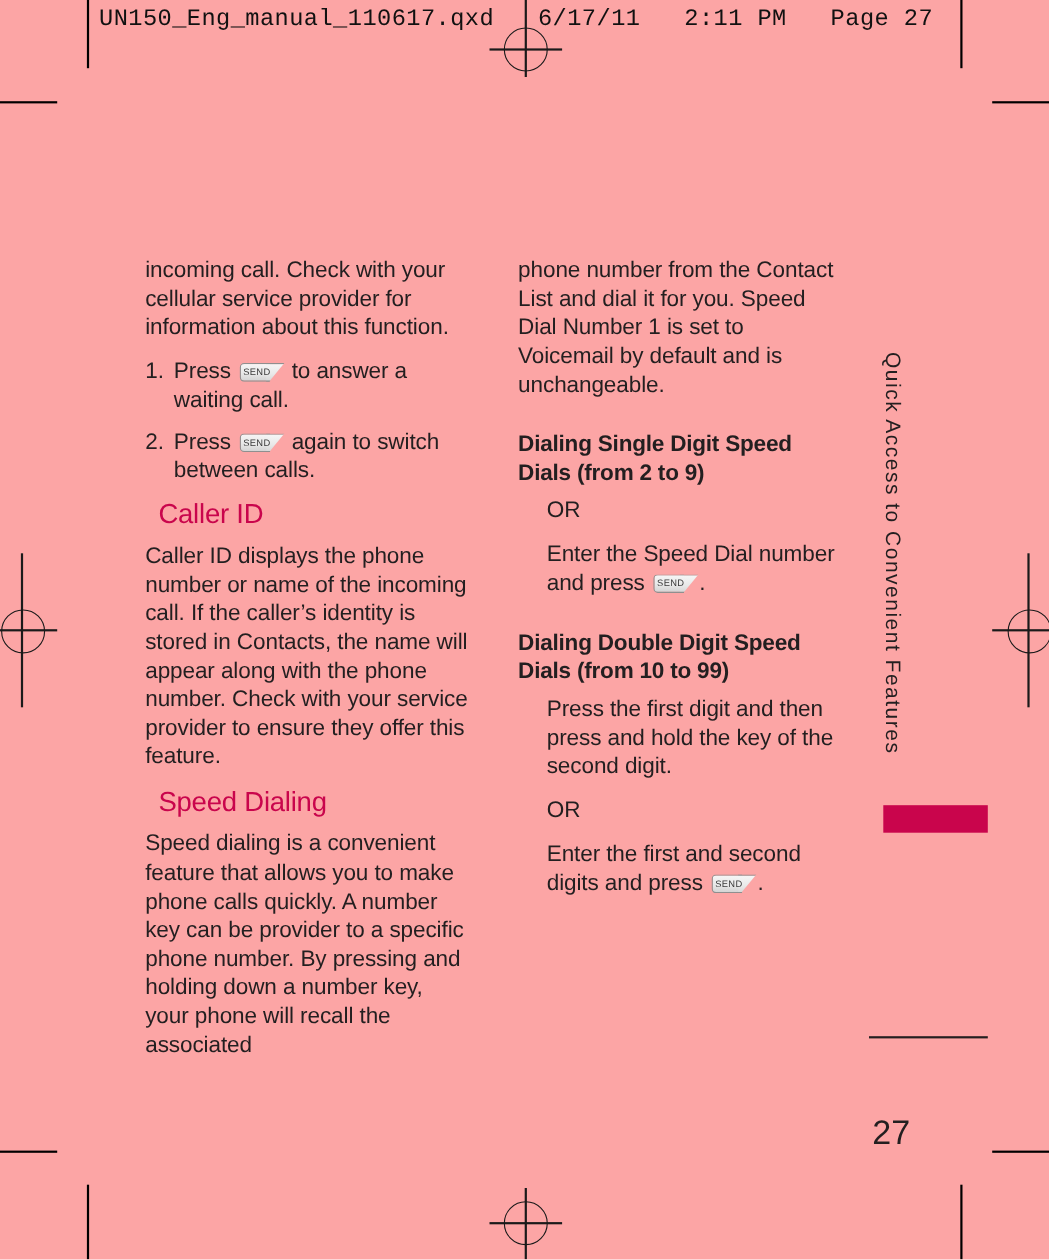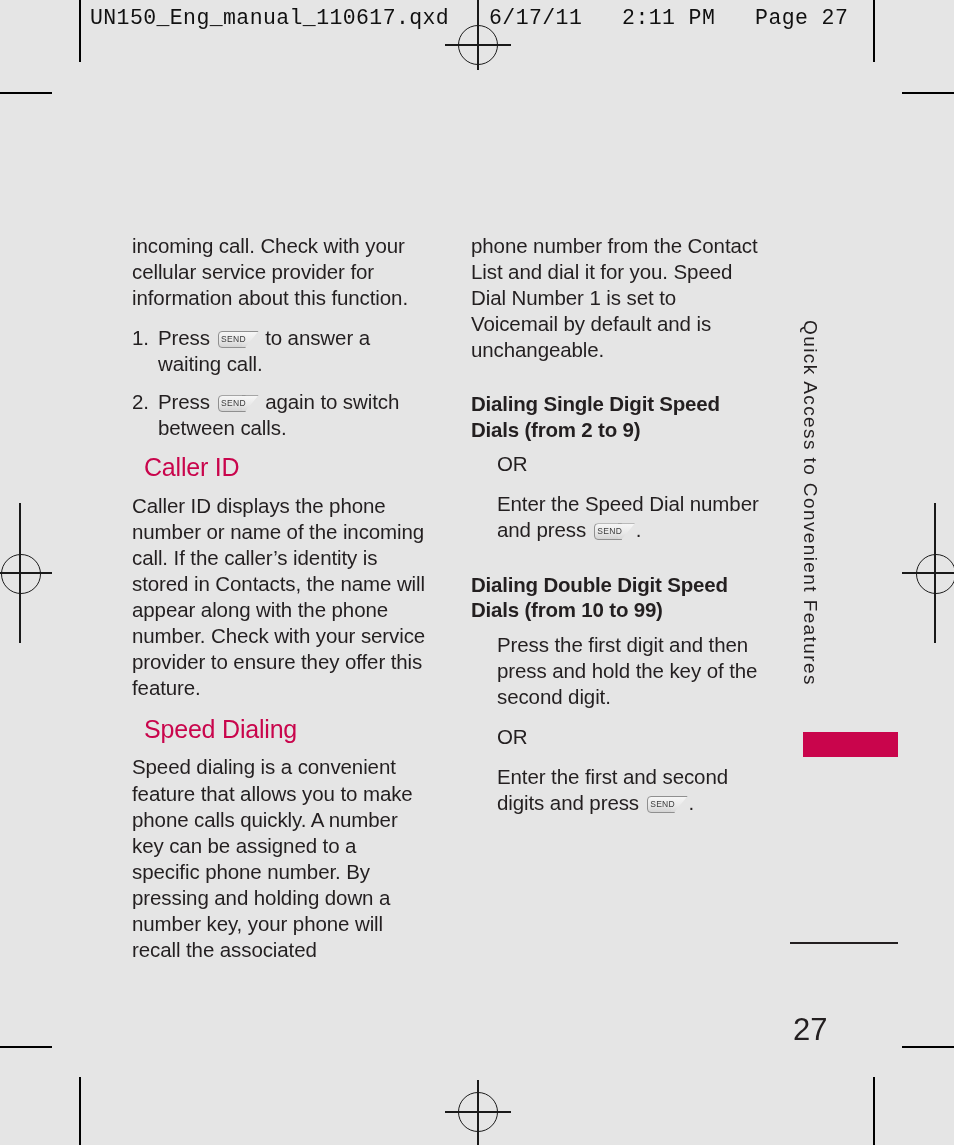--- a/index.html
+++ b/index.html
@@ -7,21 +7,21 @@
     padding: 0;
     background: #ffffff;
   }
   body {
     font-family: "Liberation Sans", sans-serif;
   }
   #page {
     position: relative;
     width: 954px;
     height: 1145px;
-    background: #e5e5e5;
+    background: #fca5a5;
     overflow: hidden;
   }
 
   
   .print-header {
     position: absolute;
     left: 90px;
     top: 6px;
     font-family: "Liberation Mono", "DejaVu Sans Mono", monospace;
     font-size: 21.5px;
@@ -251,21 +251,21 @@
           <span class="lbl">SEND</span>
         </span>
         <span>again to switch between calls.</span>
       </li>
     </ol>
 
     <h2 class="section">Caller ID</h2>
     <p class="body">Caller ID displays the phone number or name of the incoming call. If the caller’s identity is stored in Contacts, the name will appear along with the phone number. Check with your service provider to ensure they offer this feature.</p>
 
     <h2 class="section">Speed Dialing</h2>
-    <p class="body">Speed dialing is a convenient feature that allows you to make phone calls quickly. A number key can be assigned to a specific phone number. By pressing and holding down a number key, your phone will recall the associated</p>
+    <p class="body">Speed dialing is a convenient feature that allows you to make phone calls quickly. A number key can be provider to a specific phone number. By pressing and holding down a number key, your phone will recall the associated</p>
   </div>
 
   <div class="col right">
 
     <p class="body">phone number from the Contact List and dial it  for you. Speed Dial Number 1 is set to Voicemail by default and is unchangeable.</p>
 
     <h3 class="sub">Dialing Single Digit Speed Dials (from 2 to 9)</h3>
 
     <div class="indent">
       <p class="body">OR</p>

